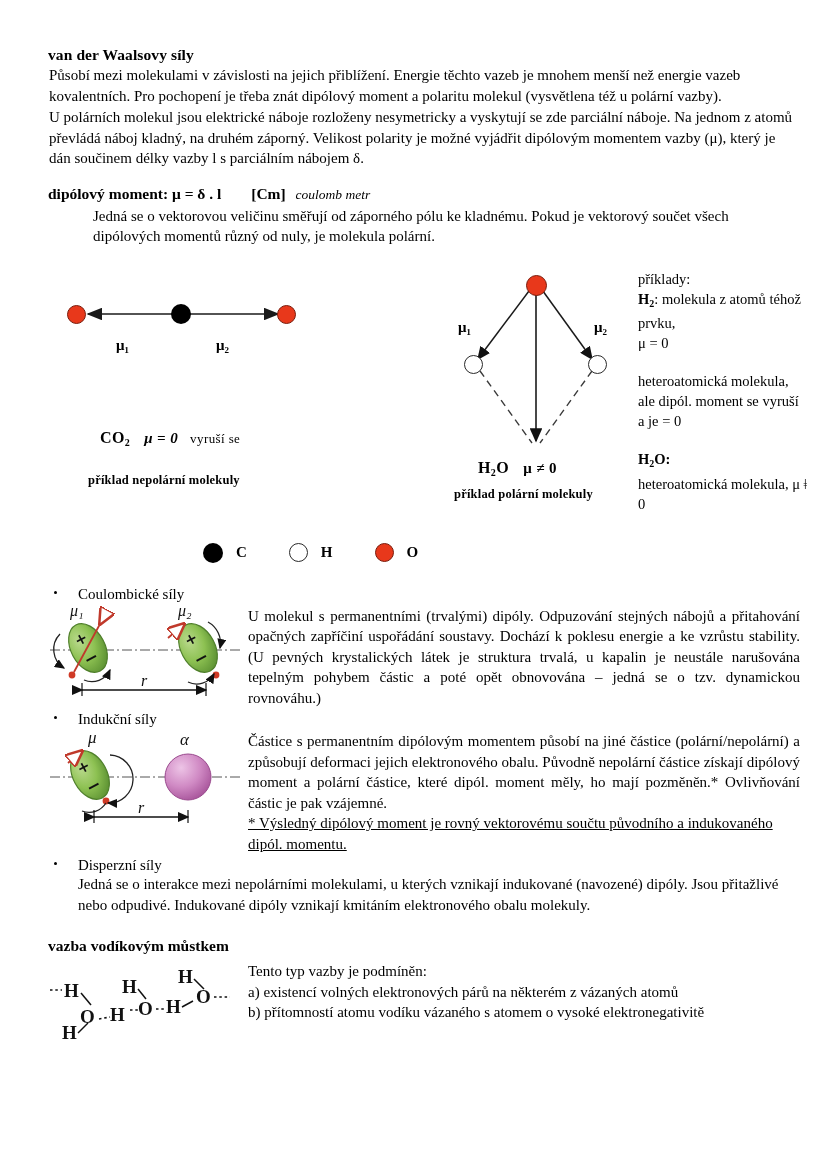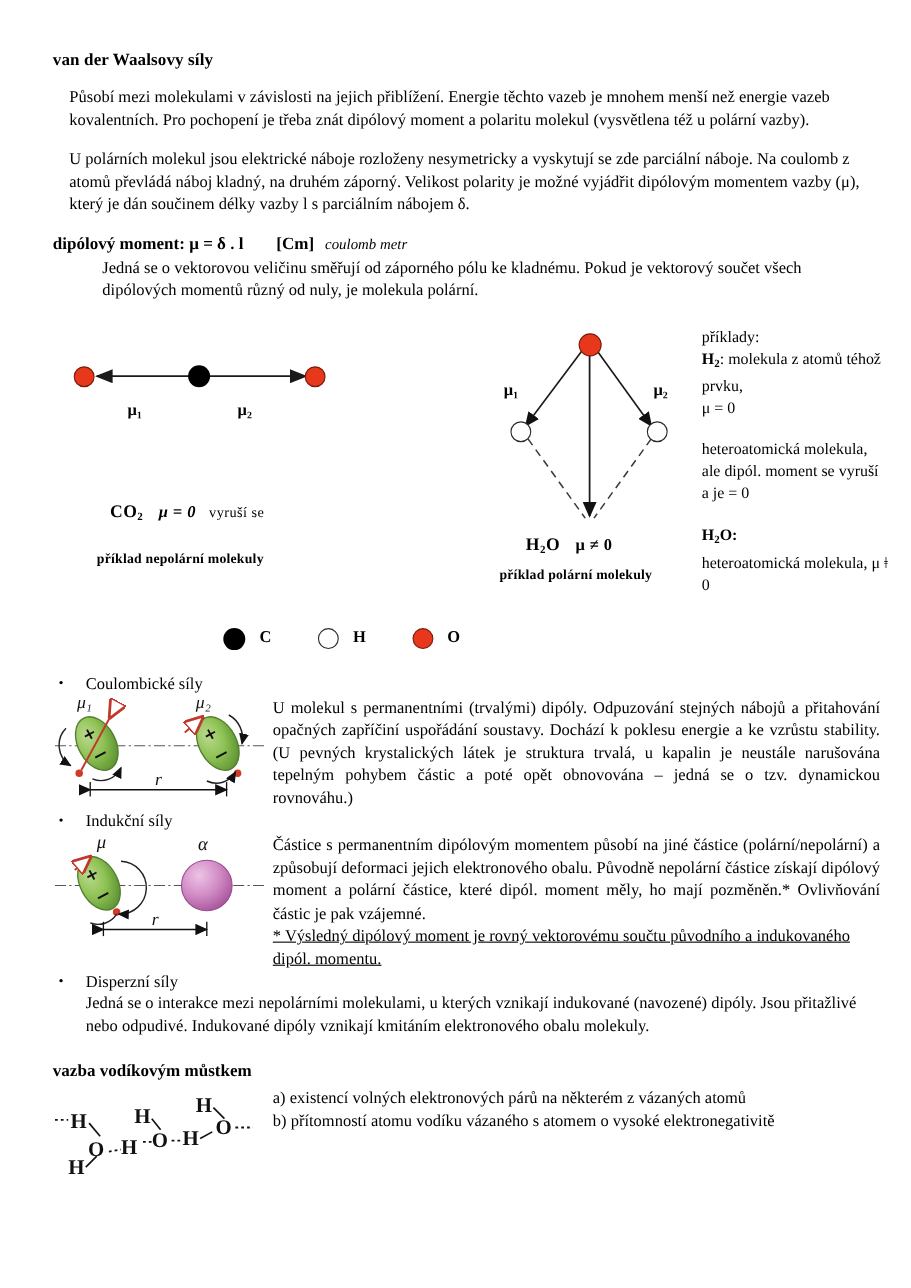--- a/index.html
+++ b/index.html
@@ -31,21 +31,21 @@
 
   h1.doc-heading {
     font-size: 15.5px;
     font-weight: bold;
     margin: 0 0 1px 0;
     letter-spacing: .1px;
   }
   p.para {
     font-size: 15px;
     line-height: 20.5px;
-    margin: 15px;
+    margin: 1px;
     text-align: left;
   }
   .sub {
     font-size: 10px;
     vertical-align: -0.28em;
   }
 
   .formula-line {
     margin-top: 16px;
     font-size: 15.5px;
@@ -223,21 +223,21 @@
 </style>
 </head>
 <body>
 
 <div class="page">
   <div class="content">
 
     <h1 class="doc-heading">van der Waalsovy síly</h1>
 
     <p class="para">Působí mezi molekulami v závislosti na jejich přiblížení. Energie těchto vazeb je mnohem menší než energie vazeb kovalentních. Pro pochopení je třeba znát dipólový moment a polaritu molekul (vysvětlena též u polární vazby).</p>
-    <p class="para">U polárních molekul jsou elektrické náboje rozloženy nesymetricky a vyskytují se zde parciální náboje. Na coulomb z atomů převládá náboj kladný, na druhém záporný. Velikost polarity je možné vyjádřit dipólovým momentem vazby (μ), který je dán součinem délky vazby l s parciálním nábojem δ.</p>
+    <p class="para">U polárních molekul jsou elektrické náboje rozloženy nesymetricky a vyskytují se zde parciální náboje. Na jednom z atomů převládá náboj kladný, na druhém záporný. Velikost polarity je možné vyjádřit dipólovým momentem vazby (μ), který je dán součinem délky vazby l s parciálním nábojem δ.</p>
 
     <div class="formula-line">
       <span>dipólový moment: μ = δ . l</span>
       <span class="unit">[Cm]</span>
       <span class="ital">coulomb metr</span>
     </div>
     <div class="indent-para">Jedná se o vektorovou veličinu směřují od záporného pólu ke kladnému. Pokud je vektorový součet všech dipólových momentů různý od nuly, je molekula polární.</div>
 
     <div class="figure-area">
 
@@ -474,19 +474,20 @@
           <g stroke="#111" stroke-width="1.6" stroke-dasharray="2.5 2.8" fill="none">
             <line x1="2" y1="33" x2="14" y2="33"></line>
             <line x1="51" y1="62" x2="62" y2="60"></line>
             <line x1="82" y1="53" x2="90" y2="53"></line>
             <line x1="108" y1="52" x2="118" y2="52"></line>
             <line x1="166" y1="40" x2="182" y2="40"></line>
           </g>
         </svg>
       </div>
       <div class="hbond-txt">
+        <div>Tento typ vazby je podmíněn:</div>
         <div>a) existencí volných elektronových párů na některém z vázaných atomů</div>
         <div>b) přítomností atomu vodíku vázaného s atomem o vysoké elektronegativitě</div>
       </div>
     </div>
 
   </div>
 </div>
 
 </body></html>

